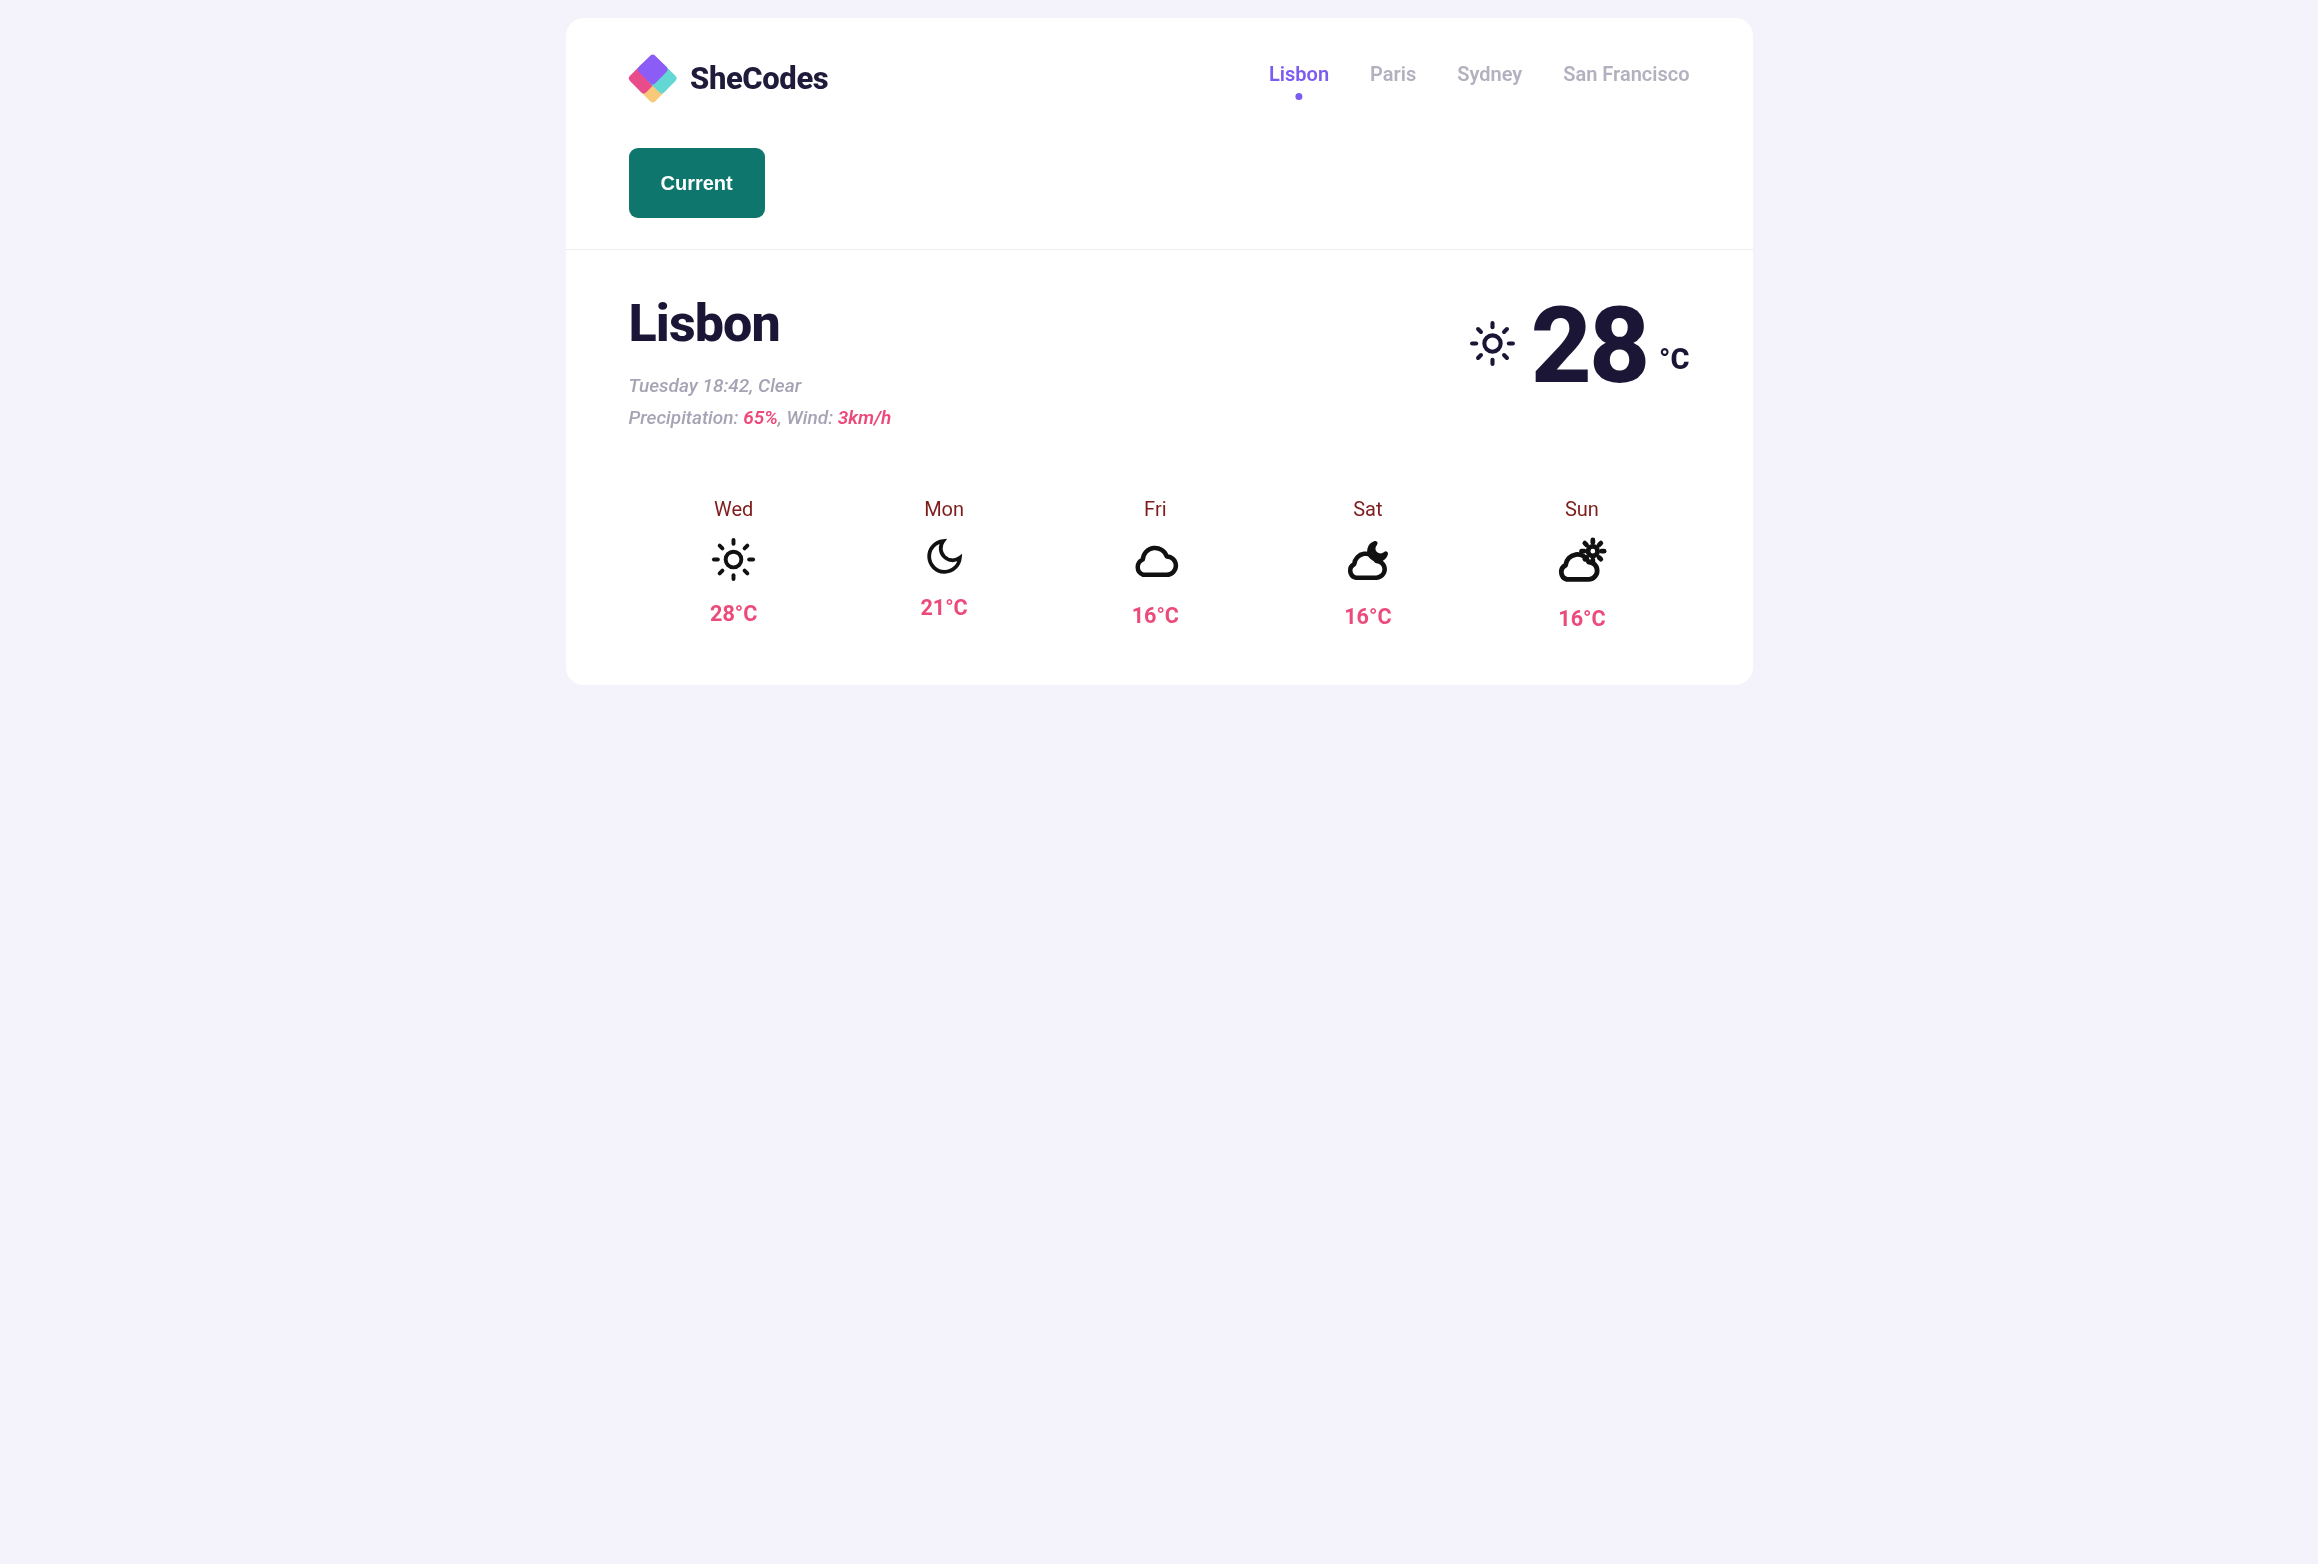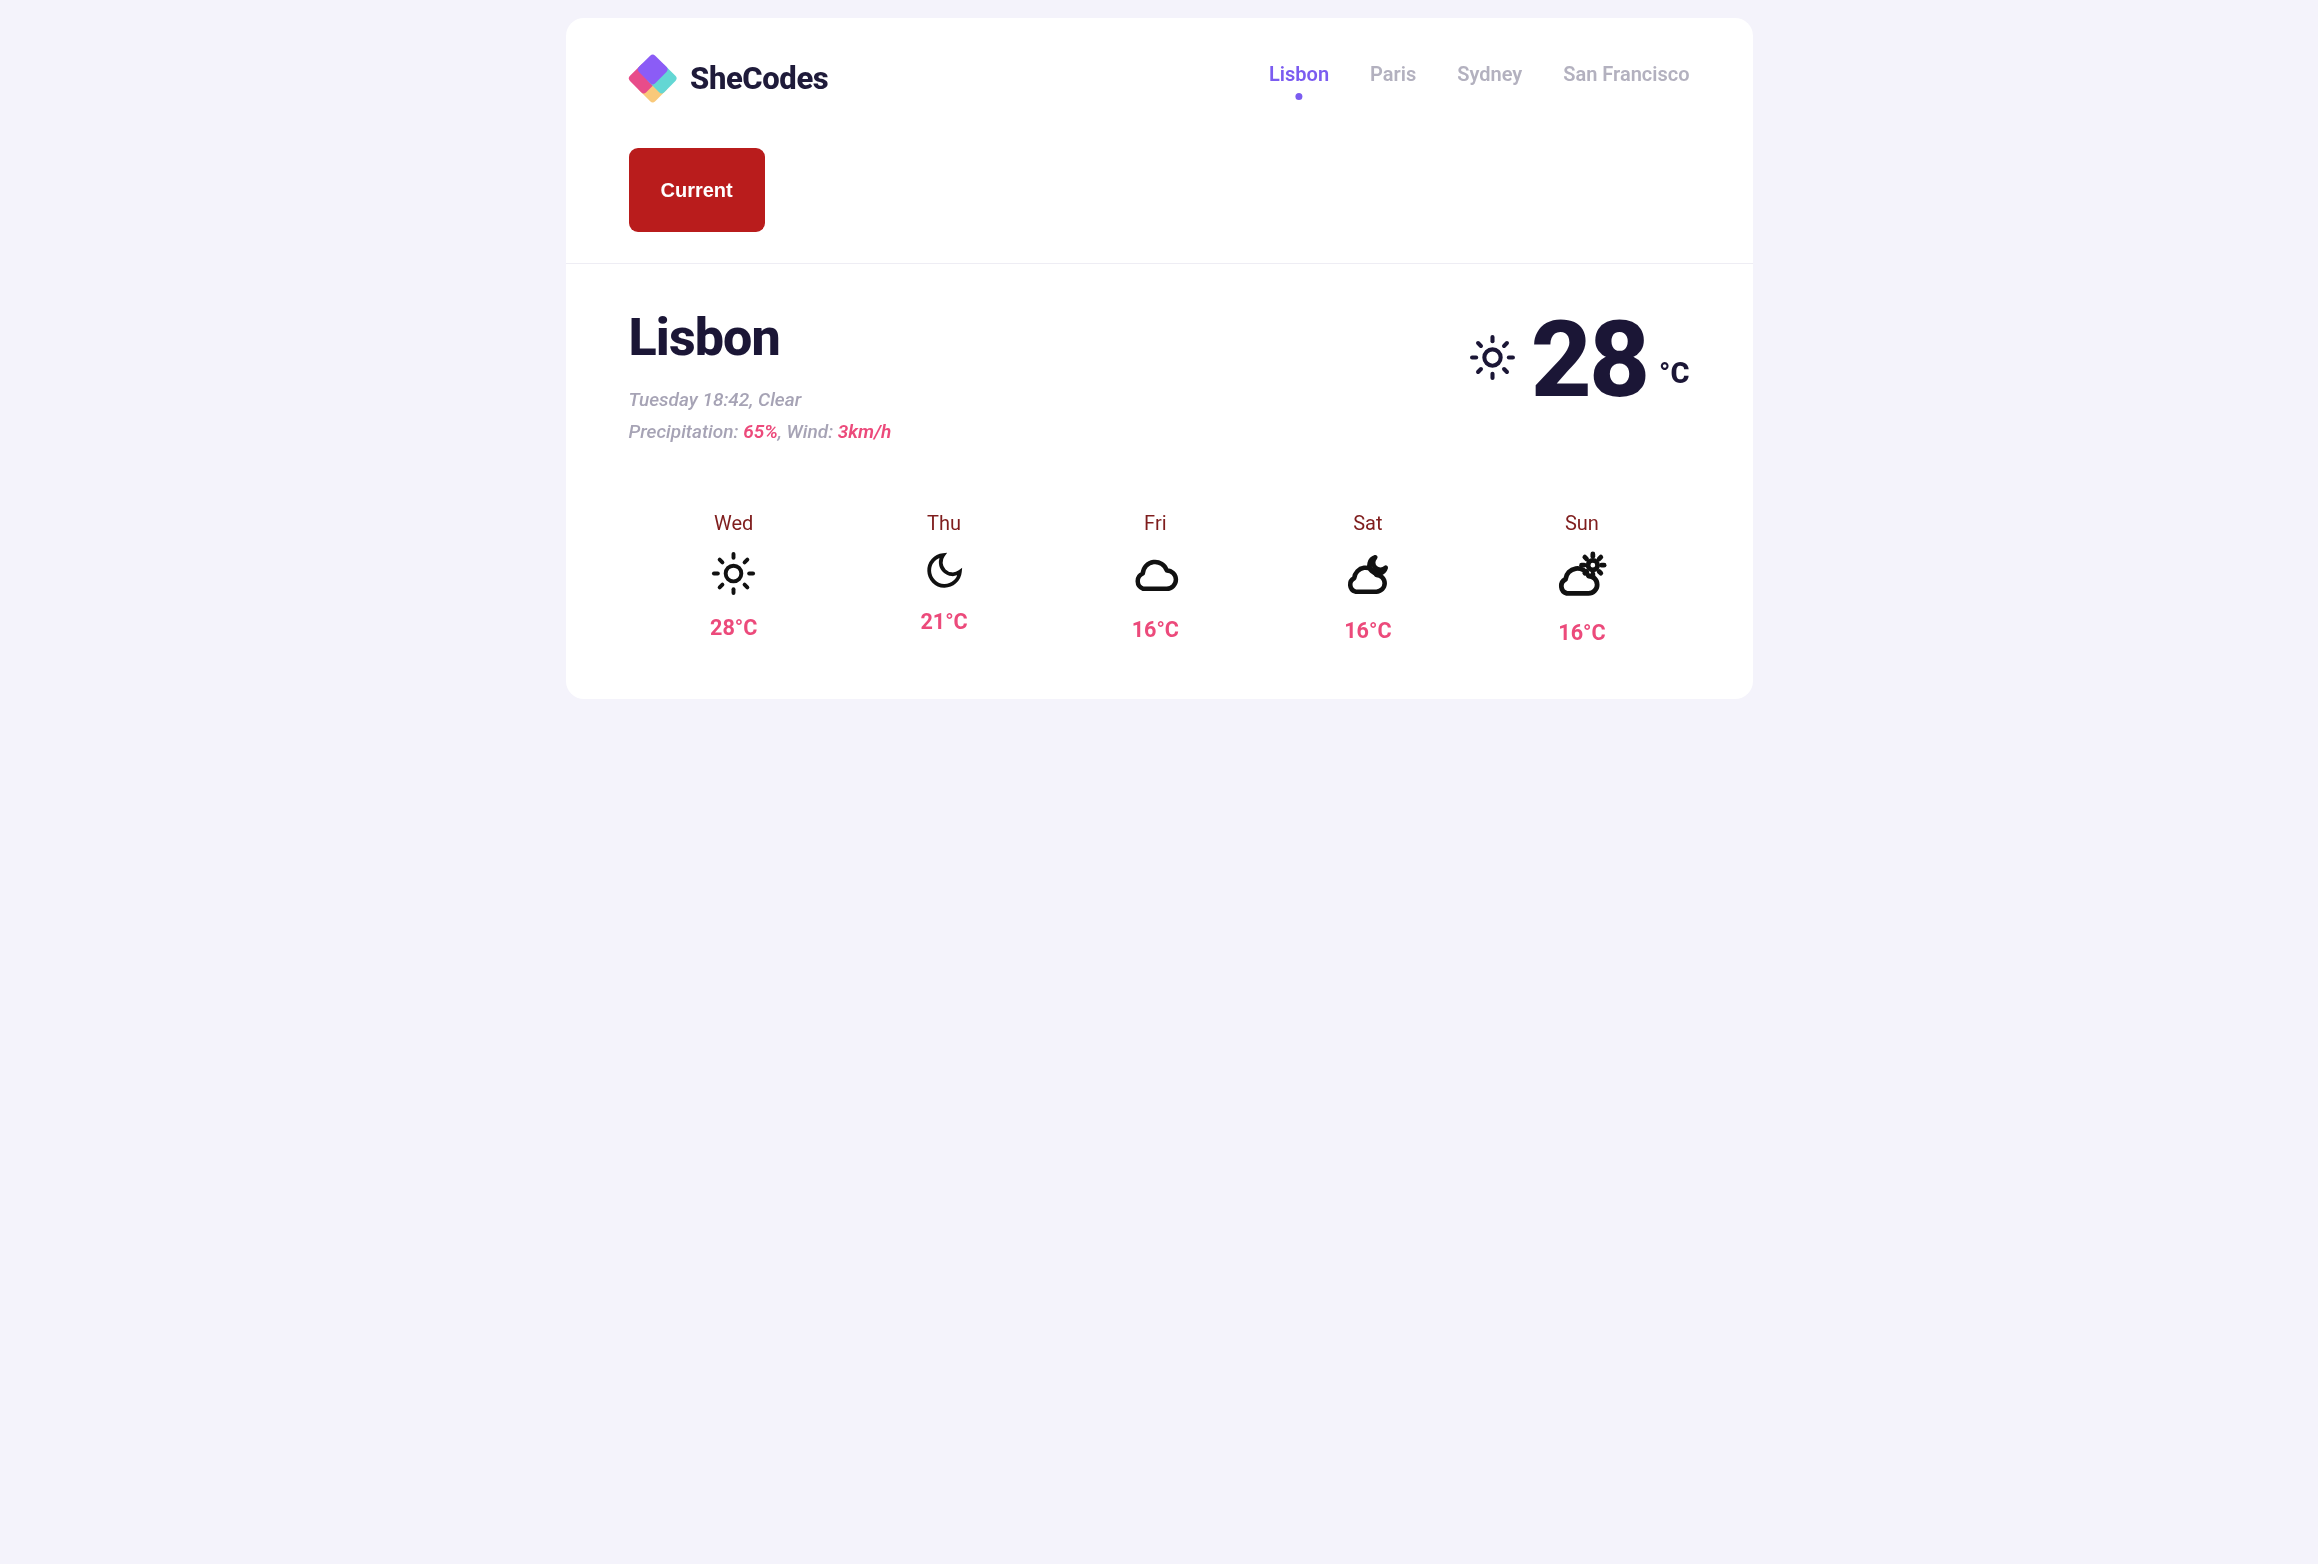--- a/index.html
+++ b/index.html
@@ -96,28 +96,28 @@
     flex: 1;
     border: none;
     background: transparent;
     font-size: 20px;
     color: #55506b;
     outline: none;
   }
   .search-input::placeholder { color:#b3b1bf; }
   .search-icon { color:#8e8aa3; }
   .current-btn {
-    background: #b91c1c;
+    background: #0f766e;
     color: #fff;
     border: none;
     border-radius: 9px;
     font-size: 20px;
     font-weight: 700;
     padding: 0 32px;
-    height: 84px;
+    height: 70px;
     cursor: pointer;
   }
   .divider {
     height: 0.9px;
     background: #eeedf4;
     margin: 0 -63px 43px -63px;
   }
   
   .current {
     display: flex;
@@ -259,21 +259,21 @@
           <line x1="2" y1="12" x2="4" y2="12"></line>
             <line x1="20" y1="12" x2="22" y2="12"></line>
           <line x1="4.93" y1="19.07" x2="6.34" y2="17.66"></line>
             <line x1="17.66" y1="6.34" x2="19.07" y2="4.93"></line>
         </svg>
       </span>
       <div class="day-temp">28°C</div>
     </div>
 
     <div class="day">
-      <div class="day-name">Thu</div>
+      <div class="day-name">Mon</div>
       <span class="day-icon">
         <svg width="41" height="41" viewBox="0 0 24 24" fill="none" stroke="currentColor" stroke-width="2.2" stroke-linecap="round">
           <path d="M21 12.8A9 9 0 1 1 11.2 3a7 7 0 0 0 9.8 9.8z"></path>
         </svg>
       </span>
       <div class="day-temp">21°C</div>
     </div>
 
     <div class="day">
       <div class="day-name">Fri</div>

